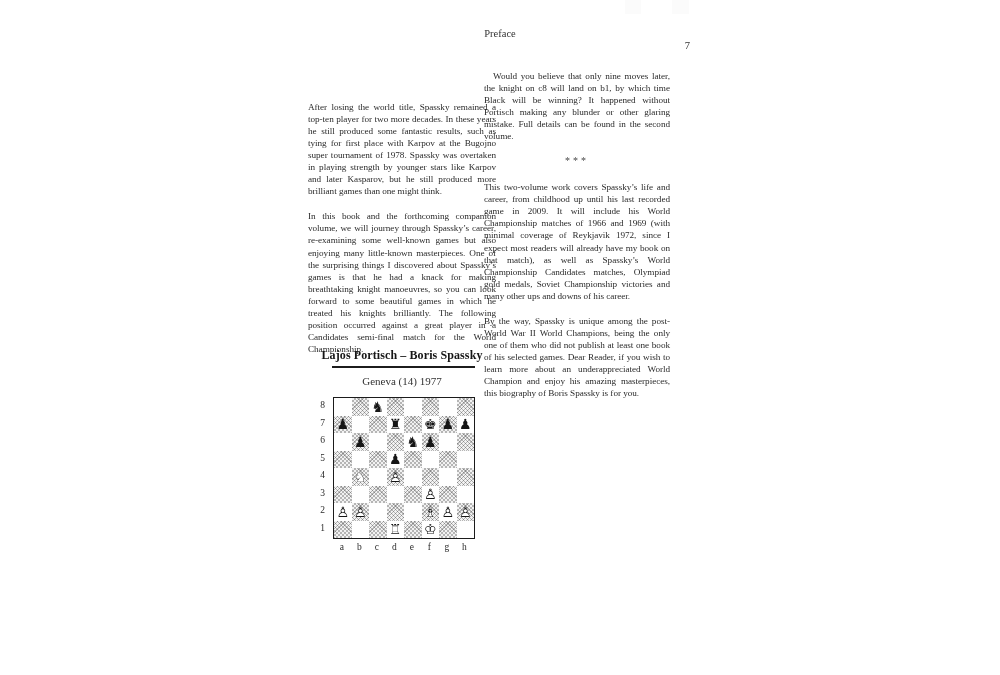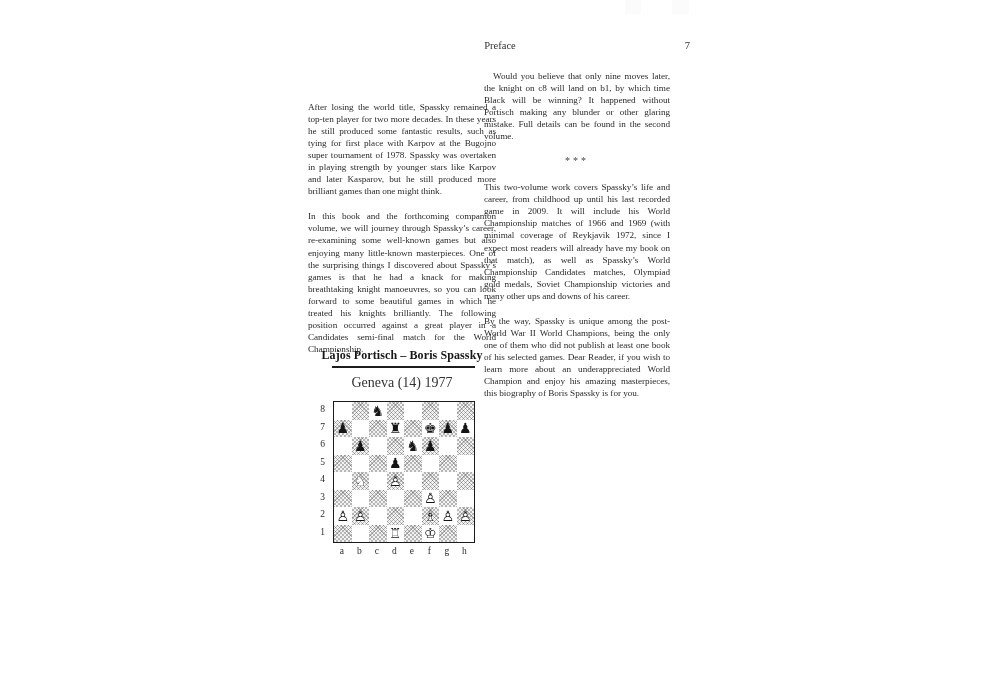--- a/index.html
+++ b/index.html
@@ -5,21 +5,21 @@
   html,body { margin:0; padding:0; background:#ffffff; }
   .page {
     position:relative; width:1000px; height:675px; background:#ffffff;
     font-family:"Liberation Serif", serif; color:#2b2b2b; overflow:hidden;
   }
   .faint-rect { position:absolute; top:0; height:14px; background:#fbfbfb; }
   .faint-rect.r1 { left:625px; width:16px; }
   .faint-rect.r2 { left:672px; width:17px; }
 
   .running-head {
-    position:absolute; top:40px; left:0; width:1000px; text-align:center;
+    position:absolute; top:28px; left:0; width:1000px; text-align:center;
     font-size:10.5px; color:#333;
   }
   .page-number {
     position:absolute; top:40px; left:660px; width:30px; text-align:right;
     font-size:10.5px; color:#333;
   }
 
   .col { position:absolute; top:70px; }
   .col-left  { left:308px; width:188px;margin-top:31px; }
   .col-right { left:484px; width:186px; }
@@ -40,21 +40,21 @@
   
   .diagram { position:absolute; left:308px; top:348px; width:188px; }
   .caption-title {
     text-align:center; font-weight:bold; font-size:12px; color:#161616;
     letter-spacing:0.1px;
   }
   .caption-rule {
     margin:3px 0 0 24px; width:143px; height:1px;
     border-top:2px solid #1c1c1c;
   }
-  .caption-sub { margin-top:6px; text-align:center; font-size:14px; color:#333; }
+  .caption-sub { margin-top:6px; text-align:center; font-size:11px; color:#333; }
 
   .board-wrap { margin-top:10px; display:flex; }
   .ranks { width:25px; }
   .ranks .rank-label {
     display:block; height:17.5px; line-height:17.5px; text-align:right;
     padding-right:8px; font-size:9.5px; color:#2b2b2b; box-sizing:border-box;
   }
   .board {
     width:140px; height:140px; border:1.5px solid #1b1b1b;
     display:grid; grid-template-columns:repeat(8,17.5px); grid-auto-rows:17.5px;

